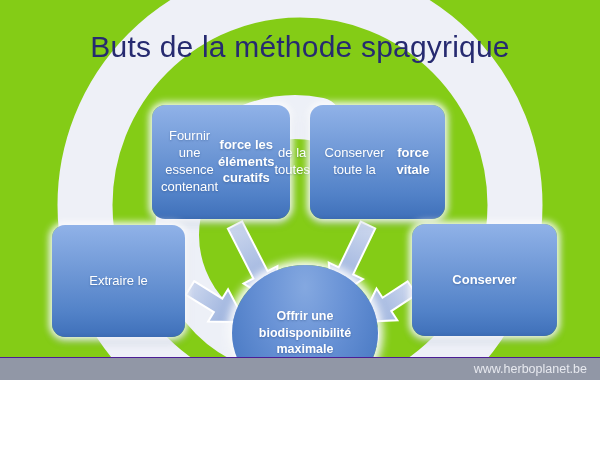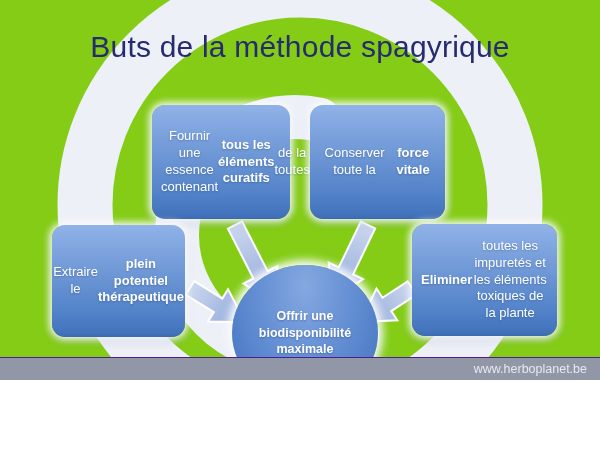--- a/index.html
+++ b/index.html
@@ -78,37 +78,35 @@
     <g transform="translate(190,288) rotate(31.7)">
       <polygon points="0,-8 33,-8 33,-19 65,0 33,19 33,8 0,8" fill="url(#ag)" stroke="#ffffff" stroke-width="2"></polygon>
     </g>
     <g transform="translate(412,288) rotate(146.8)">
       <polygon points="0,-8 30,-8 30,-19 62,0 30,19 30,8 0,8" fill="url(#ag)" stroke="#ffffff" stroke-width="2"></polygon>
     </g>
   </svg>
 
   <div class="dbox" id="box-tl">
       <span>Fournir une essence contenant </span>
-      <b>tous les éléments curatifs</b>
+      <b>force les éléments curatifs</b>
       <span> de la toutes</span>
     </div>
 
   <div class="dbox" id="box-tr">
       <span>Conserver toute la </span>
       <b>force vitale</b>
     </div>
 
   <div class="dbox" id="box-l">
       <span>Extraire le </span>
-      <b>plein potentiel thérapeutique</b>
     </div>
 
   <div class="dbox" id="box-r">
-      <b>Eliminer</b>
-      <span> toutes les impuretés et les éléments toxiques de la plante</span>
+      <b>Conserver</b>
     </div>
 
   <div class="ellipse">
       <b>Offrir une biodisponibilité maximale</b>
     </div>
 
   <div class="footer">
     <span class="url">www.herboplanet.be</span>
   </div>
 

